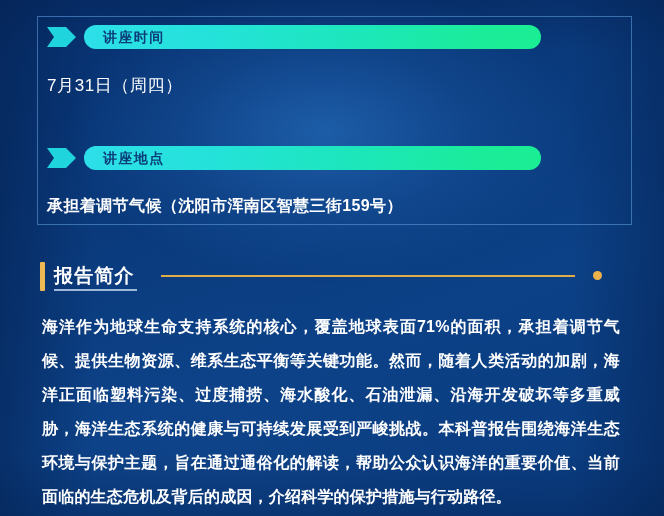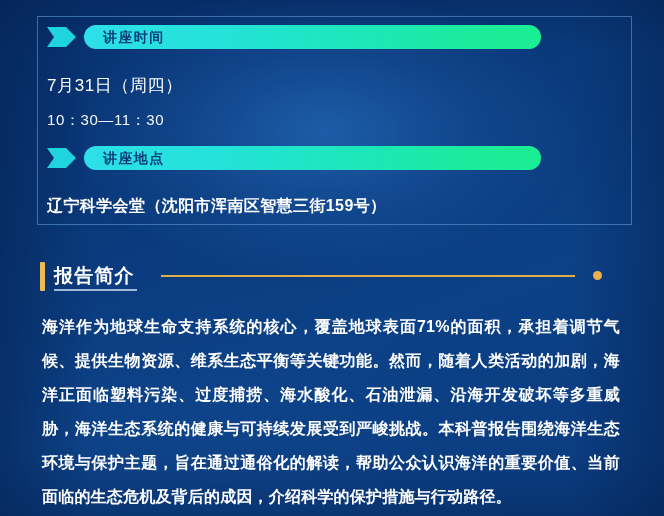--- a/index.html
+++ b/index.html
@@ -211,32 +211,31 @@
     <div class="pill-row row-time">
       <svg class="marker-icon" viewBox="0 0 29 20">
         <path d="M0 0 H19 L29 10 L19 20 H0 L7 10 Z" fill="#1fd4dd"></path>
       </svg>
       <div class="pill">
         <span class="pill-label">讲座时间</span>
       </div>
     </div>
 
     <div class="detail detail-date">7月31日（周四）</div>
-    <div class="detail detail-time">10：30—11：30</div>
 
     <div class="pill-row row-place">
       <svg class="marker-icon" viewBox="0 0 29 20">
         <path d="M0 0 H19 L29 10 L19 20 H0 L7 10 Z" fill="#1fd4dd"></path>
       </svg>
       <div class="pill">
         <span class="pill-label">讲座地点</span>
       </div>
     </div>
 
-    <div class="detail detail-place">辽宁科学会堂（沈阳市浑南区智慧三街159号）</div>
+    <div class="detail detail-place">承担着调节气候（沈阳市浑南区智慧三街159号）</div>
   </div>
 
   <div class="section-header">
     <div class="sec-bar"></div>
     <div class="sec-title">报告简介</div>
     <div class="sec-underline"></div>
     <div class="sec-rule"></div>
     <div class="sec-dot"></div>
   </div>
 

